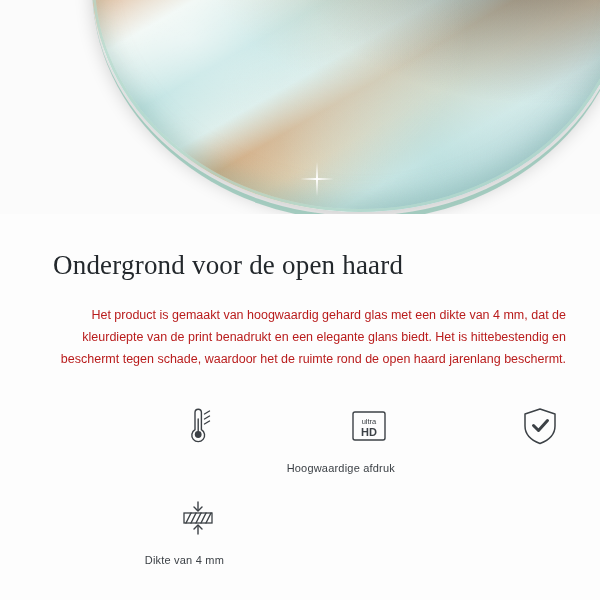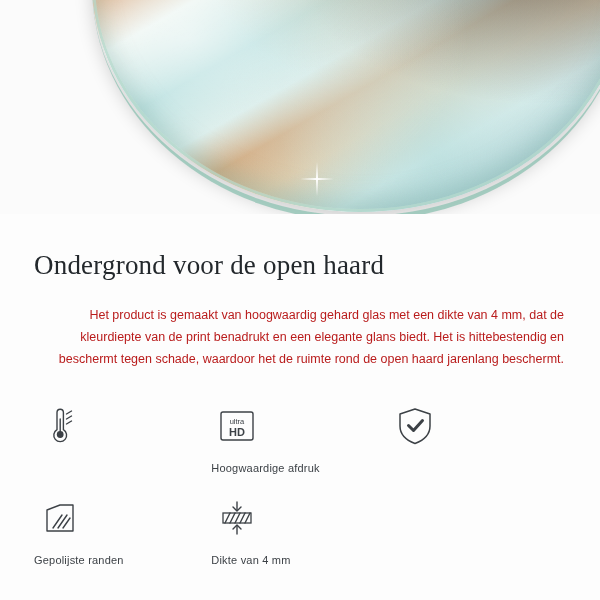--- a/index.html
+++ b/index.html
@@ -102,20 +102,21 @@
     left: 0; top: 16px; width: 34px; height: 2px;
   }
   .hero-sparkle:after {
     left: 16px; top: 0; width: 2px; height: 34px;
     background: linear-gradient(to bottom, rgba(255,255,255,0), #ffffff, rgba(255,255,255,0));
   }
 
   
   .content {
     padding: 18px 34px 0 34px;
+    margin-left: 19px;
   }
   .title {
     font-family: "Liberation Serif", serif;
     font-size: 27px;
     line-height: 34px;
     color: #23282c;
     margin: 16px 0 0 0;
     font-weight: 400;
     letter-spacing: 0.2px;
   }
@@ -134,21 +135,21 @@
   
   .features {
     margin-top: 30px;
     display: grid;
     grid-template-columns: repeat(3, 1fr);
     row-gap: 18px;
   }
   .feature {
     display: flex;
     flex-direction: column;
-    align-items: flex-start;
+    align-items: flex-end;
     justify-content: flex-start;
   }
   .feature-icon {
     width: 52px;
     height: 52px;
     display: flex;
     align-items: center;
     justify-content: center;
   }
   .feature-label {
@@ -208,31 +209,20 @@
       <div class="feature">
         <div class="feature-icon">
           <svg width="44" height="44" viewBox="0 0 44 44">
             <path d="M22 5 L37 10 V22 C37 31 30 36.5 22 39.5 C14 36.5 7 31 7 22 V10 Z" fill="none" stroke="#3c4146" stroke-width="1.5" stroke-linejoin="round"></path>
             <path d="M15.5 21.5 l5 5 l9 -10" fill="none" stroke="#3c4146" stroke-width="3" stroke-linecap="round" stroke-linejoin="round"></path>
           </svg>
         </div>
       </div>
 
 
-      <div class="feature">
-        <div class="feature-icon">
-          <svg width="40" height="40" viewBox="0 0 40 40" fill="none" stroke="#3c4146" stroke-width="1.4" stroke-linecap="round">
-            <path d="M7 33 V12 L20 7 H33 V33 Z" stroke-linejoin="round"></path>
-            <line x1="13" y1="30" x2="22" y2="17"></line>
-            <line x1="18" y1="30" x2="27" y2="17"></line>
-            <line x1="23" y1="30" x2="30" y2="20"></line>
-          </svg>
-        </div>
-        <div class="feature-label">Gepolijste randen</div>
-      </div>
 
       <div class="feature">
         <div class="feature-icon">
           <svg width="46" height="42" viewBox="0 0 46 42" fill="none" stroke="#3c4146" stroke-width="1.4" stroke-linecap="round">
             <line x1="23" y1="5" x2="23" y2="13"></line>
             <path d="M19 10 L23 14 L27 10" stroke-linejoin="round"></path>
             <line x1="23" y1="37" x2="23" y2="29"></line>
             <path d="M19 32 L23 28 L27 32" stroke-linejoin="round"></path>
             <rect x="9" y="16" width="28" height="10" stroke="#3c4146" stroke-width="1.3" fill="none"></rect>
             <line x1="11" y1="26" x2="16" y2="16"></line>

